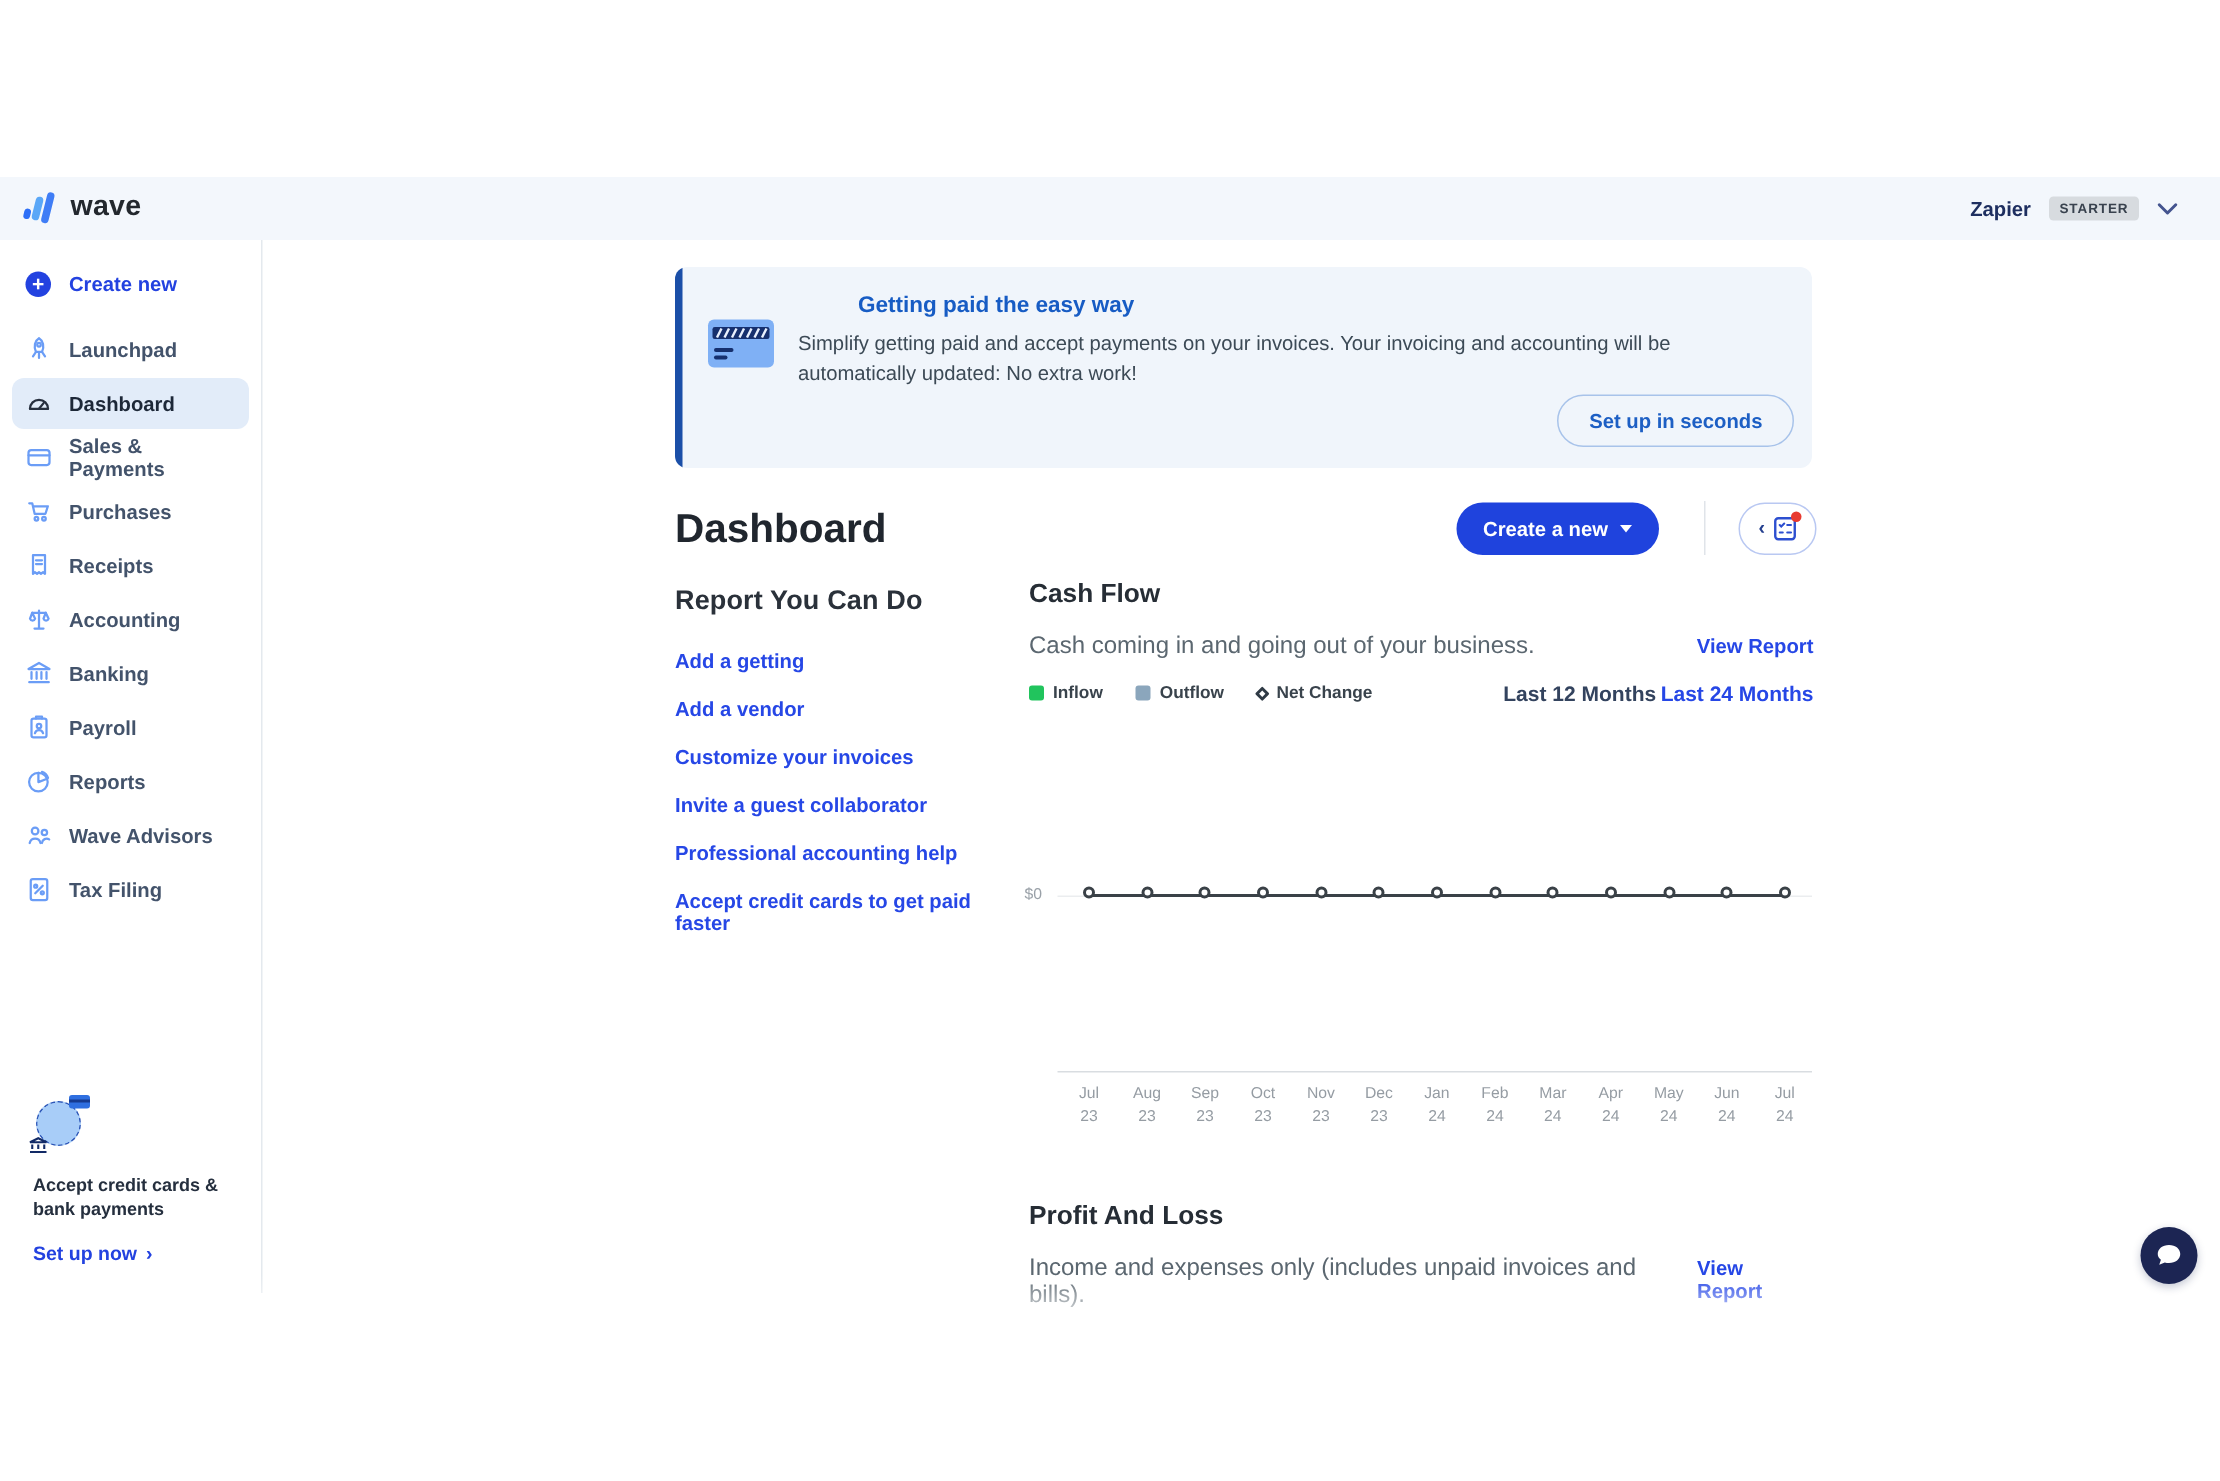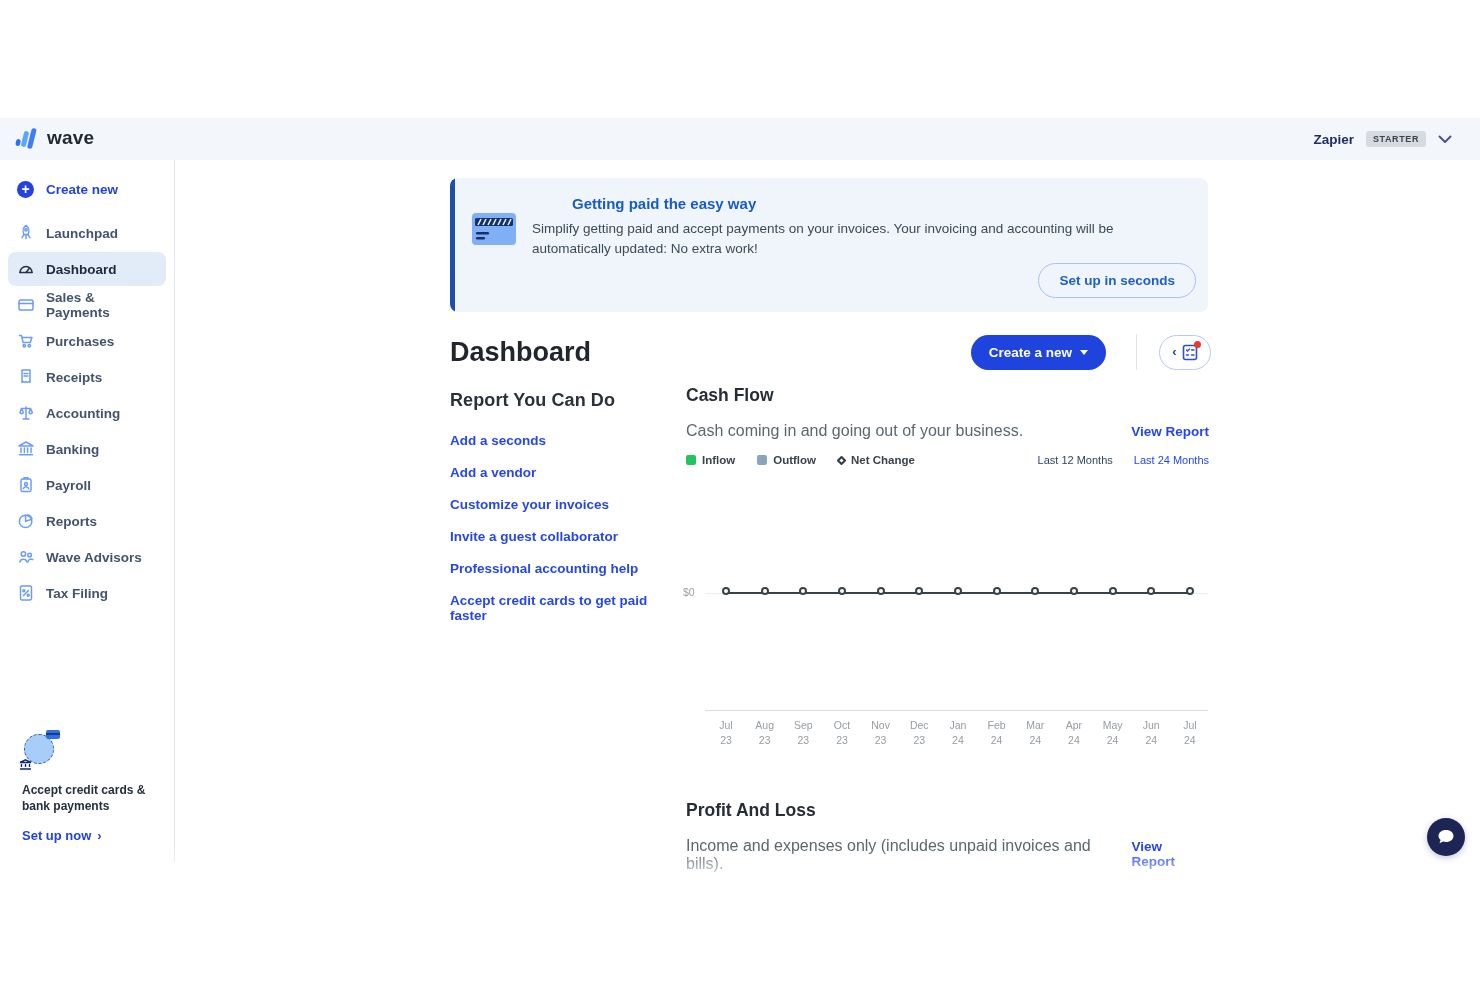--- a/index.html
+++ b/index.html
@@ -62,21 +62,21 @@
   
   .cashflow { position:absolute; left:511px; top:225px; width:523px; }
   .sec-title { font-size:17.5px; font-weight:700; color:#262d35; }
   .sub-row { display:flex; align-items:baseline; justify-content:space-between; margin-top:16px; }
   .sub-text { font-size:16px; color:#5b6770; }
   .view-report { font-size:13.5px; font-weight:700; color:#2647e6; cursor:pointer; }
   .legend-row { display:flex; align-items:center; margin-top:14px; }
   .legend-item { display:flex; align-items:center; gap:6px; margin-right:22px; font-size:11.5px; font-weight:600; color:#39434c; }
   .sw { width:10px; height:10px; border-radius:2px; }
   .sw-net { width:7px; height:7px; border-radius:1px; border:2px solid #2f3a45; background:#fff; transform:rotate(45deg); }
-  .range-group { margin-left:auto; display:flex; gap:21px; font-size:11px; font-weight:400; }
+  .range-group { margin-left:auto; display:flex; gap:3px; font-size:14px; font-weight:700; }
   .range-selected { color:#33435e; }
   .range-alt { color:#2647e6; cursor:pointer; }
 
   .chart { position:relative; height:210px; }
   .zero-label { position:absolute; left:-3px; top:120px; font-size:10.5px; color:#9aa1a8; }
   .gridline { position:absolute; left:19px; width:503px; top:127px; height:1px; background:#ebedef; }
   .axisline { position:absolute; left:19px; width:503px; top:244px; height:1px; background:#d9dde1; }
   .dataline { position:absolute; left:40px; width:464px; top:126px; height:2px; background:#3a4147; }
   .marker-row { position:absolute; left:26px; width:492px; top:121px; display:flex; justify-content:space-between; }
   .marker-cell { width:28px; display:flex; justify-content:center; }
@@ -295,21 +295,21 @@
           </svg>
           <span class="notif-dot"></span>
         </div>
       </div>
     </div>
 
     <section class="things">
       <h2>Report You Can Do</h2>
       <div>
 
-          <div class="thing-link">Add a seconds</div>
+          <div class="thing-link">Add a getting</div>
 
           <div class="thing-link">Add a vendor</div>
 
           <div class="thing-link">Customize your invoices</div>
 
           <div class="thing-link">Invite a guest collaborator</div>
 
           <div class="thing-link">Professional accounting help</div>
 
           <div class="thing-link">Accept credit cards to get paid faster</div>

